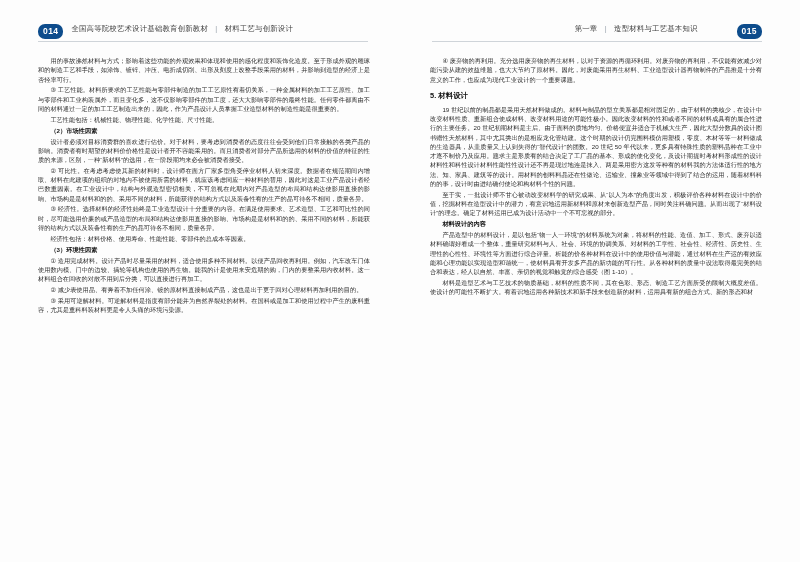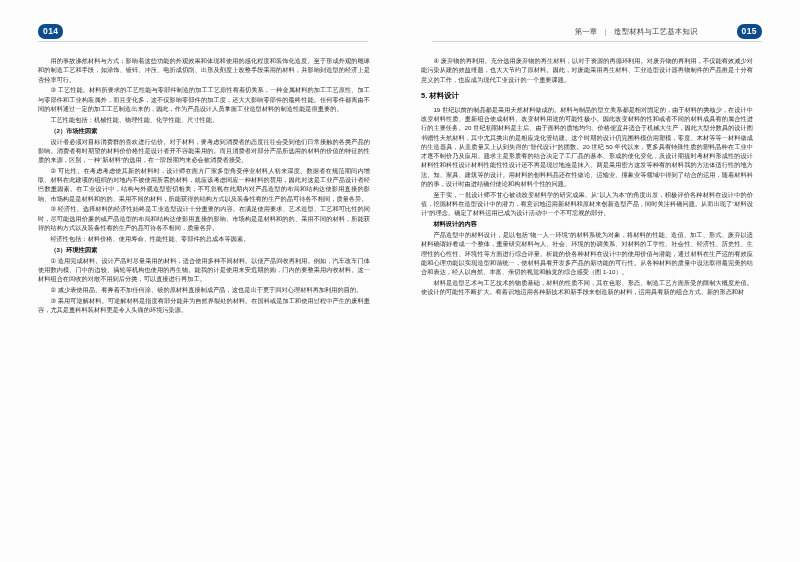--- a/index.html
+++ b/index.html
@@ -12,21 +12,21 @@
   .page{
     position:relative;
     width:800px;height:562px;
     background:#fdfdfd;
     box-sizing:border-box;
   }
   .folio{
     position:absolute;
     top:24px;
     display:flex;
-    align-items:center;
+    align-items:flex-start;
     height:15px;
   }
   .folio-num{
     background:#0d4c8c;
     color:#ffffff;
     font-size:8.5px;
     line-height:15px;
     padding:0 5px;
     border-radius:7px;
     letter-spacing:.4px;
@@ -55,21 +55,21 @@
 
   
   .col{
     position:absolute;
     top:56px;
     width:332px;
     height:470px;
     overflow:hidden;
   }
   .col-left{left:38px;}
-  .col-right{right:47px;}
+  .col-right{right:38px;}
 
   p{
     margin:0 0 1.5px 0;
     font-size:6.2px;
     line-height:9.25px;
     color:#2b2b2b;
     text-align:justify;
     text-justify:inter-ideograph;
     letter-spacing:.03px;
   }
@@ -89,20 +89,25 @@
     text-indent:0;
   }
 </style>
 </head>
 <body>
 
 <div class="page">
 
   <div class="folio folio-left">
     <span class="folio-num">014</span>
+    <span class="head-text">
+      <span>全国高等院校艺术设计基础教育创新教材</span>
+      <span class="sep">|</span>
+      <span>材料工艺与创新设计</span>
+    </span>
   </div>
 
   <div class="folio folio-right">
     <span class="head-text">
       <span>第一章</span>
       <span class="sep">|</span>
       <span>造型材料与工艺基本知识</span>
     </span>
     <span class="folio-num" style="margin-left:20px">015</span>
   </div>

